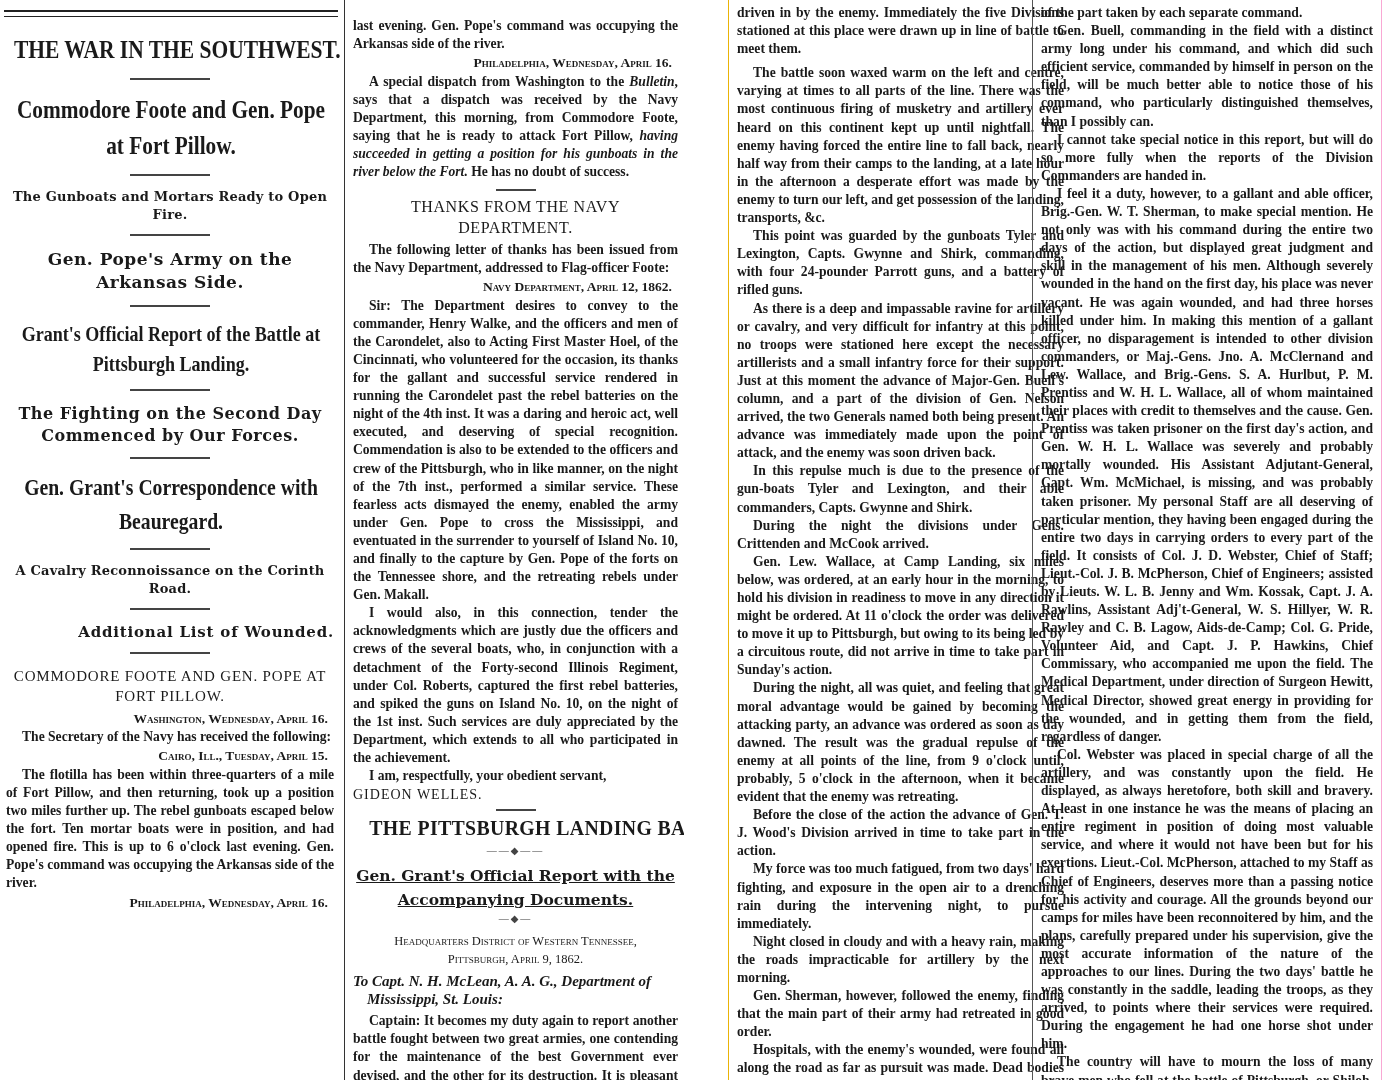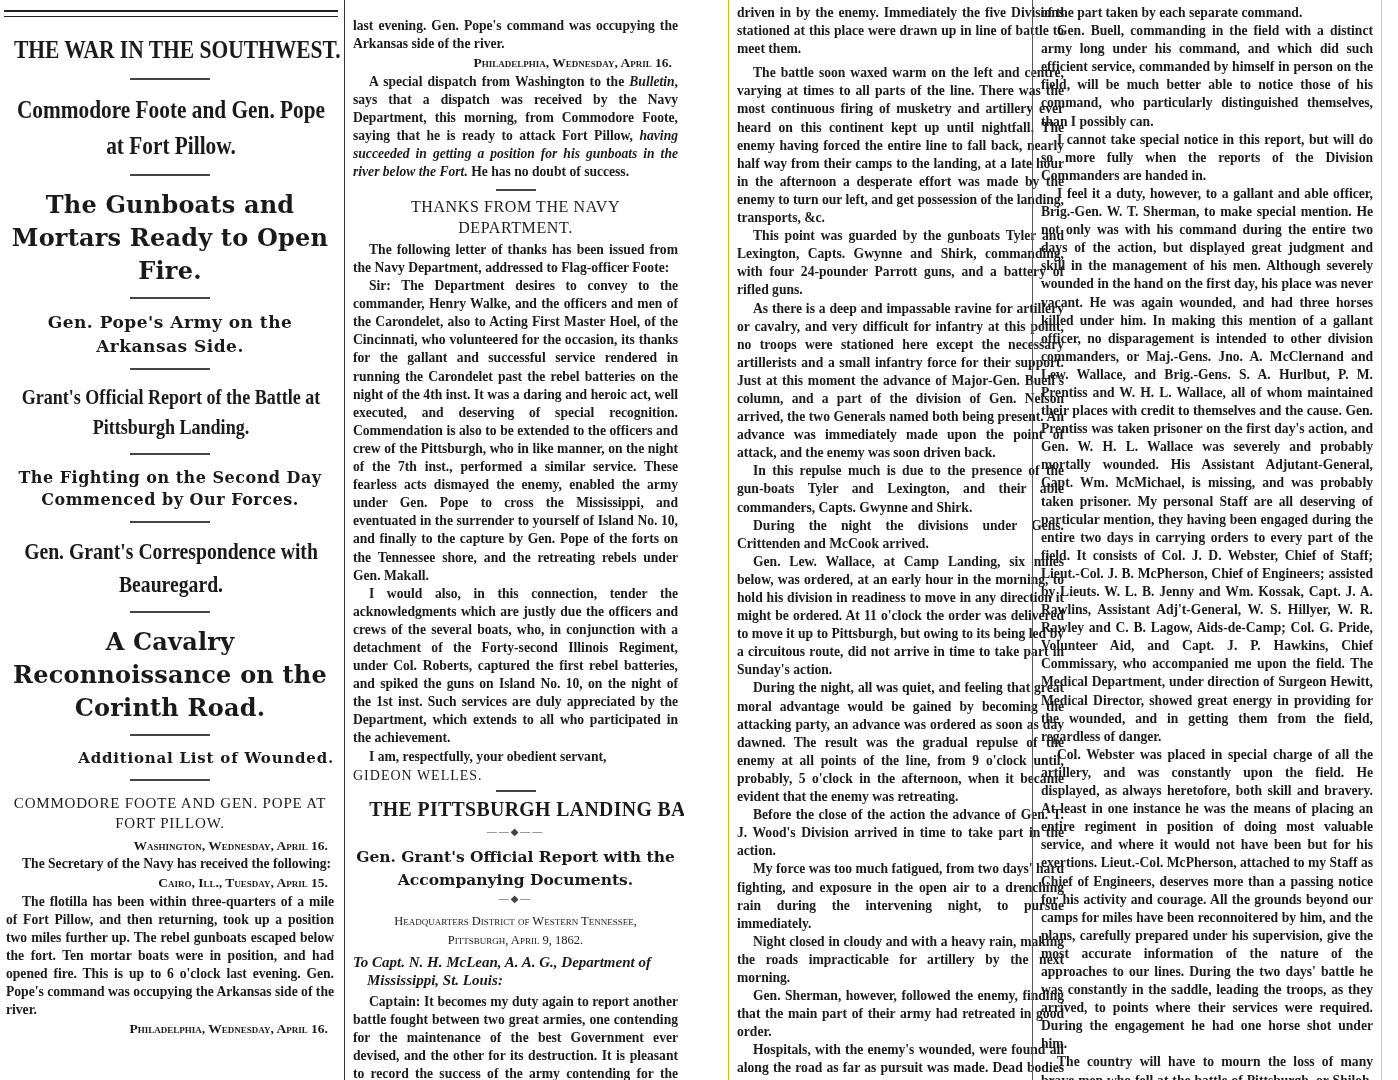--- a/index.html
+++ b/index.html
@@ -12,35 +12,35 @@
   .c1 { left: 0; width: 340px; padding: 14px 6px 0 6px; }
   .c2 { left: 344px; width: 340px; padding: 17px 6px 0 8px; border-left: 1px solid #333; }
   .c3 { left: 728px; width: 342px; padding: 4px 6px 0 8px; border-left: 1px solid #eab308; }
   .c4 { left: 1032px; width: 350px; padding: 4px 8px 0 8px; border-left: 1px solid #555; border-right: 1px solid #f9a8d4; }
 
   .top-rule { position: absolute; left: 4px; top: 10px; width: 334px; height: 4px; border-top: 2px solid #222; border-bottom: 1px solid #222; }
 
   .hd-main { font-family: "Liberation Serif", serif; font-weight: bold; font-size: 25px; letter-spacing: 0px; text-align: center; transform: scaleX(0.86); transform-origin: center; white-space: nowrap; margin: 22px 0 14px -18px; width: 370px; }
   .hd { text-align: center; font-weight: bold; line-height: 1.38; margin: 0; }
   .hd.condensed { font-family: "Liberation Serif", serif; font-size: 25px; transform: scaleX(0.82); transform-origin: center; margin-left: -30px; width: 390px; }
-  .hd.ant { font-family: "DejaVu Serif", serif; font-size: 24px; letter-spacing: 0.2px; }
+  .hd.ant { font-family: "DejaVu Serif", serif; font-size: 13px; letter-spacing: 0.2px; }
   .hd.clar { font-family: "DejaVu Serif", serif; font-size: 17px; letter-spacing: 0.5px; }
   .hd.small { font-family: "DejaVu Serif", serif; font-size: 15px; letter-spacing: 0.8px; text-align: right; }
   .rule { width: 80px; height: 0; border-top: 2px solid #444; margin: 10px auto 12px auto; }
   .rule.short { width: 40px; }
 
   .sub-caps { font-family: "Liberation Serif", serif; font-size: 15px; letter-spacing: 0.8px; text-align: center; line-height: 1.35; margin: 6px 0 2px 0; }
   .dateline { text-align: right; font-size: 13.5px; font-weight: bold; line-height: 1.45; padding-right: 6px; font-variant: small-caps; }
   .p { font-size: 13.6px; line-height: 18.1px; text-align: justify; font-weight: bold; margin: 0; text-indent: 16px; hyphens: none; }
   .p.noind { text-indent: 0; }
   .p i { font-weight: bold; }
   .sig { text-align: left; font-size: 14px; letter-spacing: 1px; font-weight: normal; padding-right: 10px; line-height: 1.45; }
   .section-title { text-align: center; font-size: 16px; font-weight: normal; letter-spacing: 0.6px; margin: 2px 0 2px 0; line-height: 1.3; }
   .big-title { text-align: center; font-family: "Liberation Serif", serif; font-size: 22px; font-weight: bold; letter-spacing: 0.4px; margin: 0 0 4px 0; transform: scaleX(0.9); transform-origin: center; white-space: nowrap; }
-  .deck { text-align: center; font-family: "DejaVu Serif", serif; font-size: 15.5px; font-weight: bold; line-height: 1.5; margin: 2px 0; }
+  .deck { text-align: center; font-family: "DejaVu Serif", serif; font-size: 15.5px; font-weight: bold; line-height: 1.5; margin: 2px 0; text-decoration: underline; }
   .hq { font-size: 12.5px; font-variant: small-caps; font-weight: normal; text-align: center; line-height: 1.45; margin: 4px 0; }
   .addr { font-size: 15px; line-height: 18px; font-style: italic; font-weight: bold; margin: 0; padding-left: 14px; text-indent: -14px; }
   .spacer6 { height: 6px; }
   .spacer4 { height: 4px; }
   .ornament { text-align: center; font-size: 10px; color: #444; margin: 2px 0 8px; letter-spacing: 2px; }
 </style>
 </head>
 <body>
 
 <div class="page">
@@ -73,20 +73,21 @@
     <div class="dateline">Philadelphia, Wednesday, April 16.</div>
   </div>
 
   <div class="col c2">
     <p class="p noind">last evening. Gen. Pope's command was occupying the Arkansas side of the river.</p>
     <div class="dateline">Philadelphia, Wednesday, April 16.</div>
     <p class="p"><span>A special dispatch from Washington to the </span><i>Bulletin</i><span>, says that a dispatch was received by the Navy Department, this morning, from Commodore Foote, saying that he is ready to attack Fort Pillow, </span><i>having succeeded in getting a position for his gunboats in the river below the Fort.</i><span> He has no doubt of success.</span></p>
     <div class="rule short" style="margin:8px auto 6px;"></div>
     <div class="section-title">THANKS FROM THE NAVY DEPARTMENT.</div>
     <p class="p">The following letter of thanks has been issued from the Navy Department, addressed to Flag-officer Foote:</p>
+    <div class="dateline">Navy Department, April 12, 1862.</div>
     <p class="p">Sir: The Department desires to convey to the commander, Henry Walke, and the officers and men of the Carondelet, also to Acting First Master Hoel, of the Cincinnati, who volunteered for the occasion, its thanks for the gallant and successful service rendered in running the Carondelet past the rebel batteries on the night of the 4th inst. It was a daring and heroic act, well executed, and deserving of special recognition. Commendation is also to be extended to the officers and crew of the Pittsburgh, who in like manner, on the night of the 7th inst., performed a similar service. These fearless acts dismayed the enemy, enabled the army under Gen. Pope to cross the Mississippi, and eventuated in the surrender to yourself of Island No. 10, and finally to the capture by Gen. Pope of the forts on the Tennessee shore, and the retreating rebels under Gen. Makall.</p>
     <p class="p">I would also, in this connection, tender the acknowledgments which are justly due the officers and crews of the several boats, who, in conjunction with a detachment of the Forty-second Illinois Regiment, under Col. Roberts, captured the first rebel batteries, and spiked the guns on Island No. 10, on the night of the 1st inst. Such services are duly appreciated by the Department, which extends to all who participated in the achievement.</p>
     <p class="p">I am, respectfully, your obedient servant,</p>
     <div class="sig">GIDEON WELLES.</div>
     <div class="rule short" style="margin:4px auto 4px;"></div>
     <div class="big-title">THE PITTSBURGH LANDING BATTLE</div>
     <div class="ornament">——◆——</div>
     <div class="deck">Gen. Grant's Official Report with the Accompanying Documents.</div>
     <div class="ornament">—◆—</div>
     <div class="hq">Headquarters District of Western Tennessee,</div>

